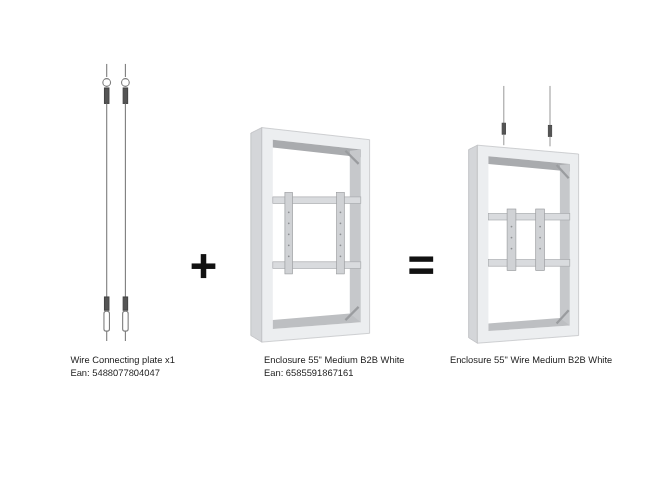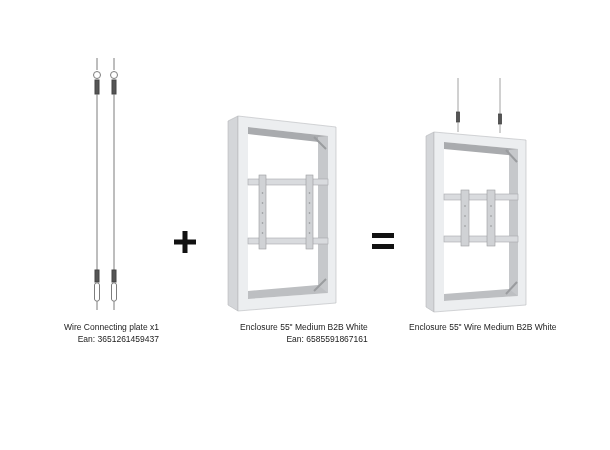--- a/index.html
+++ b/index.html
@@ -1,21 +1,21 @@
 <!DOCTYPE html>
 <html><head>
 <meta charset="utf-8">
 <style>
   html, body { margin: 0; padding: 0; }
   body {
     width: 610px; height: 450px; background: #ffffff; position: relative; overflow: hidden;
     font-family: "Liberation Sans", "DejaVu Sans", sans-serif;
   }
   .abs { position: absolute; }
-  .caption { position: absolute; font-size: 8.5px; line-height: 12px; color: #222; white-space: nowrap; text-align: right; }
+  .caption { position: absolute; font-size: 8.5px; line-height: 12px; color: #222; white-space: nowrap; }
   .op { position: absolute; }
   svg { display: block; }
 </style>
 </head>
 <body>
 
 <div class="abs" style="left:85px; top:58px; width:40px; height:256px;">
   <svg width="40" height="256" viewBox="0 0 40 256">
     <g stroke="#7d7d7d" fill="none" stroke-width="1">
 
@@ -33,21 +33,21 @@
       <line x1="29" y1="36" x2="29" y2="212"></line>
       <rect x="27" y="212" width="4" height="12" fill="#555" stroke="#444"></rect>
       <rect x="26.5" y="225" width="5" height="18" rx="2"></rect>
       <line x1="29" y1="243" x2="29" y2="252"></line>
     </g>
   </svg>
 </div>
 
 <div class="caption" style="left:64px; top:321px;">
   <div>Wire Connecting plate x1</div>
-  <div>Ean: 3651261459437</div>
+  <div>Ean: 5488077804047</div>
 </div>
 
 <div class="op" style="left:174px; top:231px;">
   <svg width="22" height="22" viewBox="0 0 22 22">
     <rect x="8.5" y="0" width="5" height="22" fill="#111"></rect>
     <rect x="0" y="8.5" width="22" height="5" fill="#111"></rect>
   </svg>
 </div>
 
 <div class="abs" style="left:226px; top:113px; width:112px; height:200px;">

